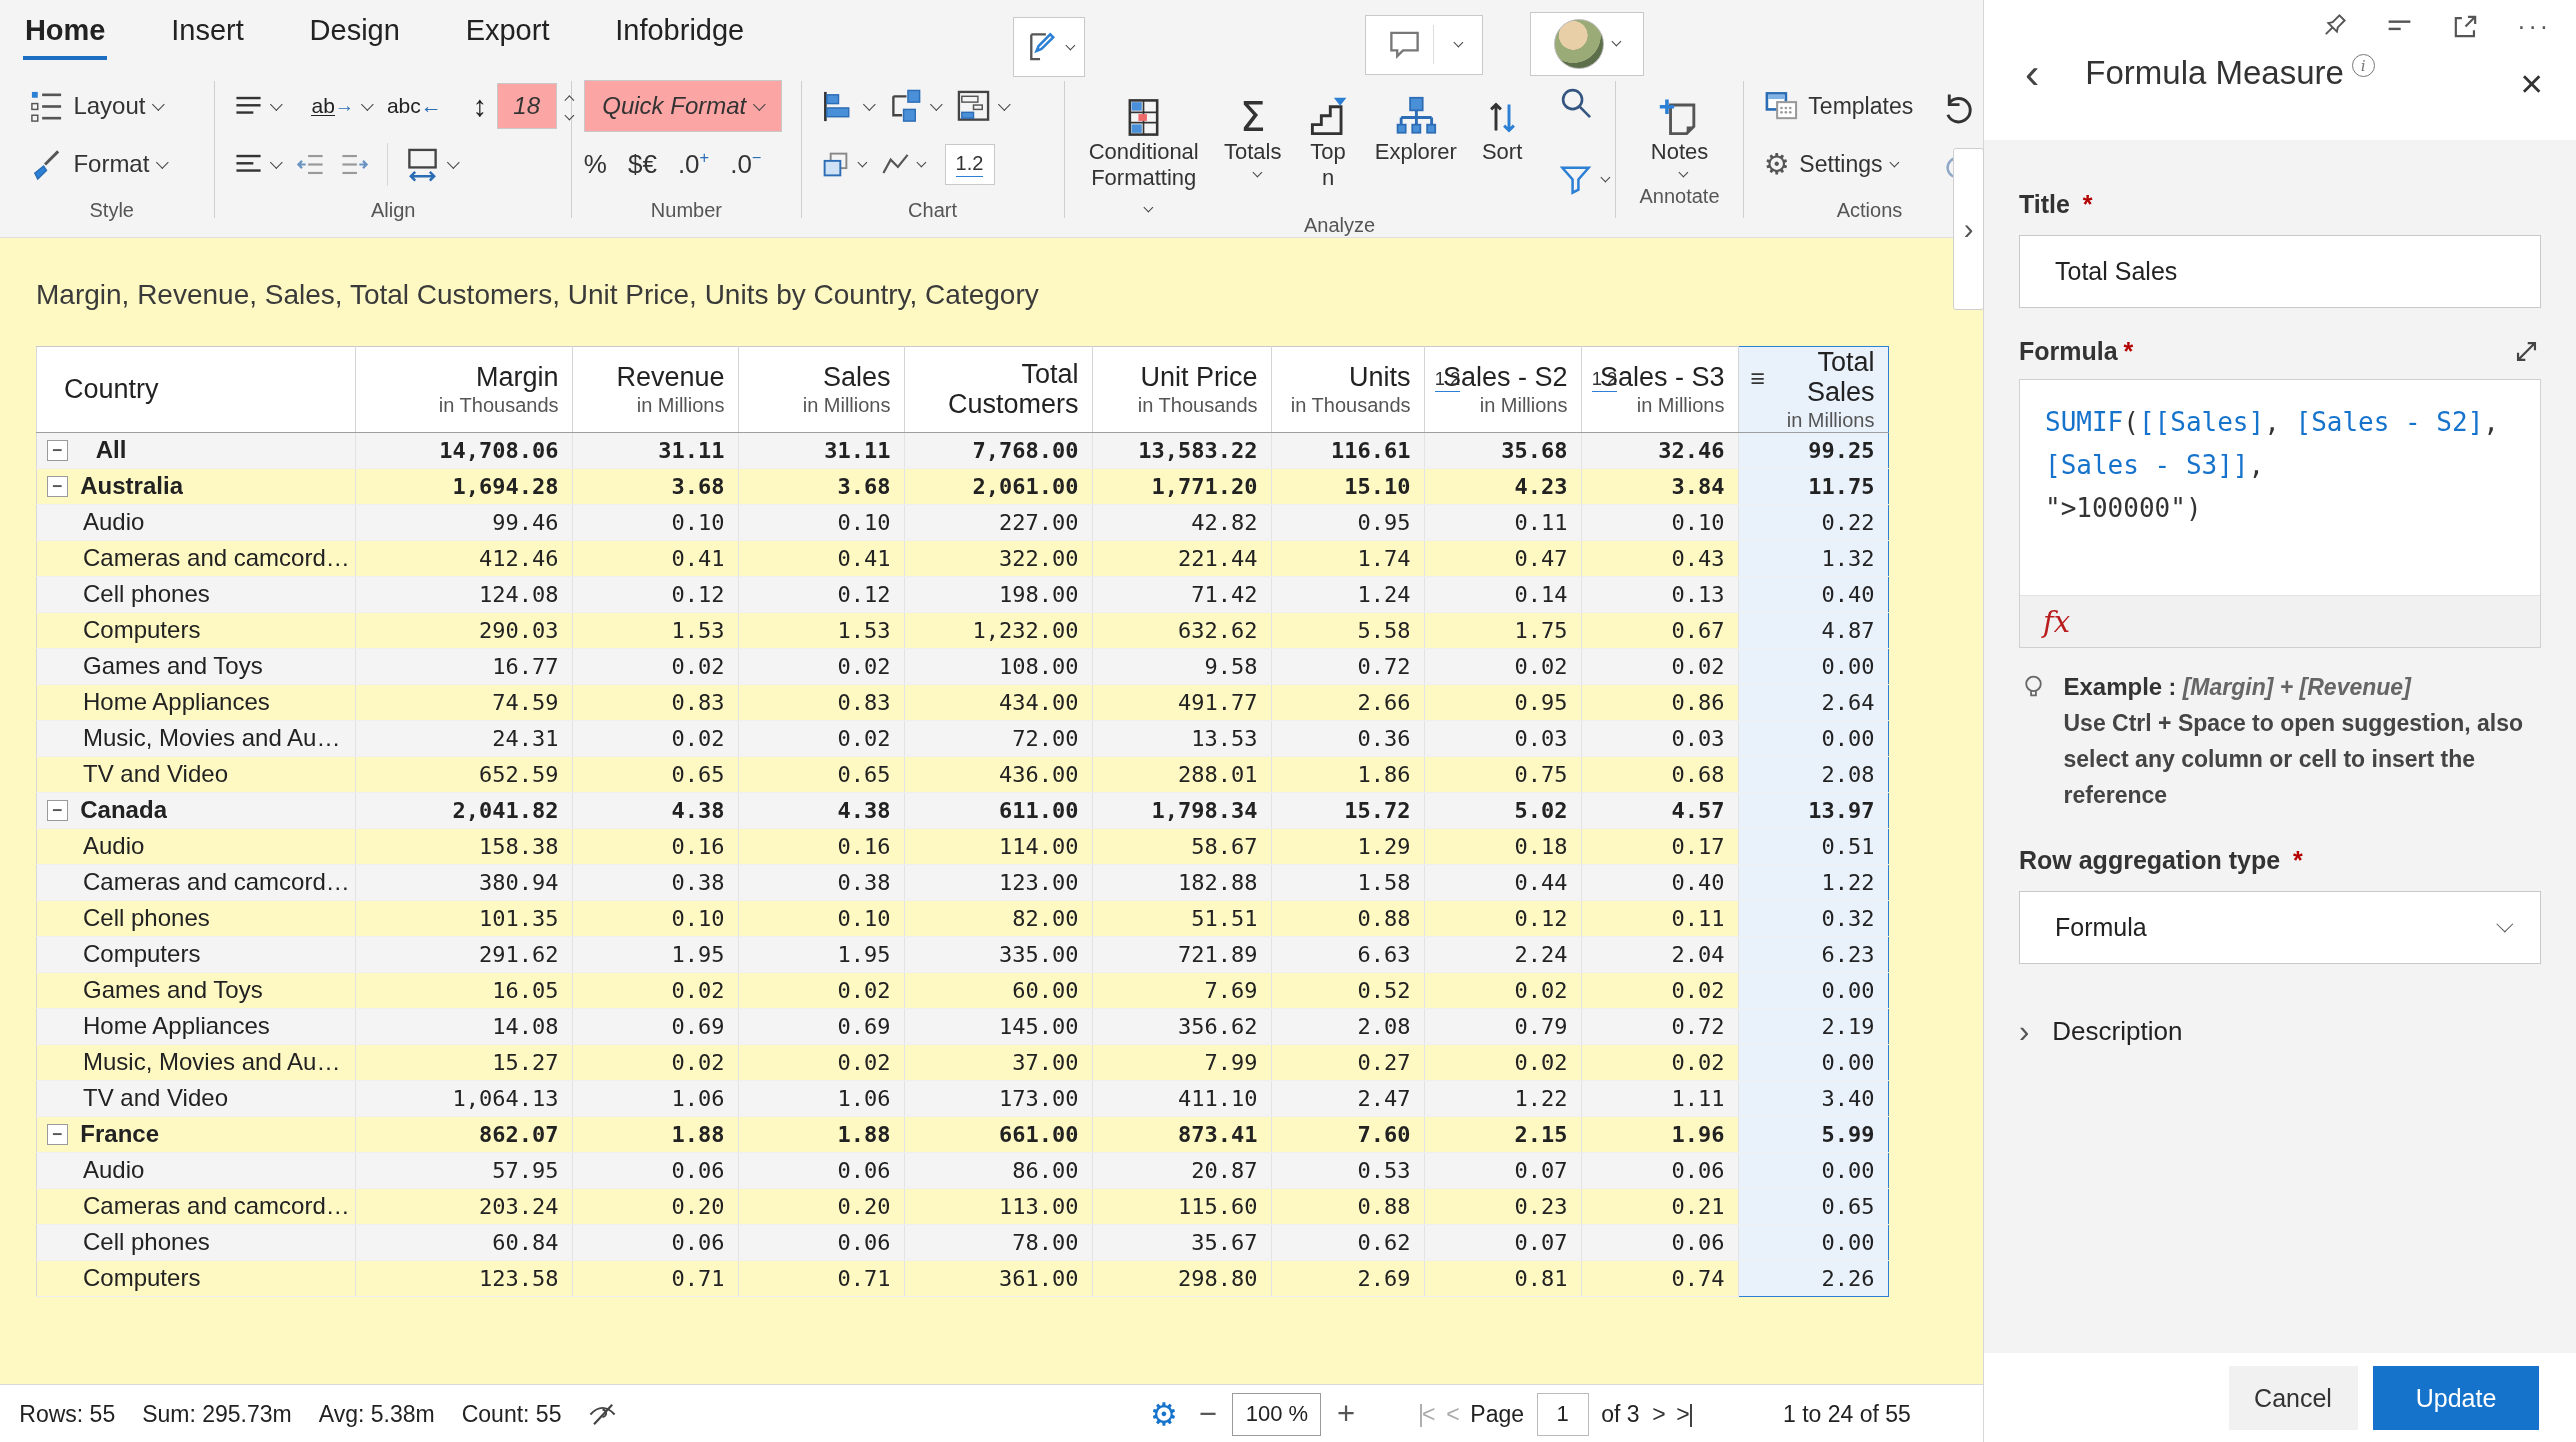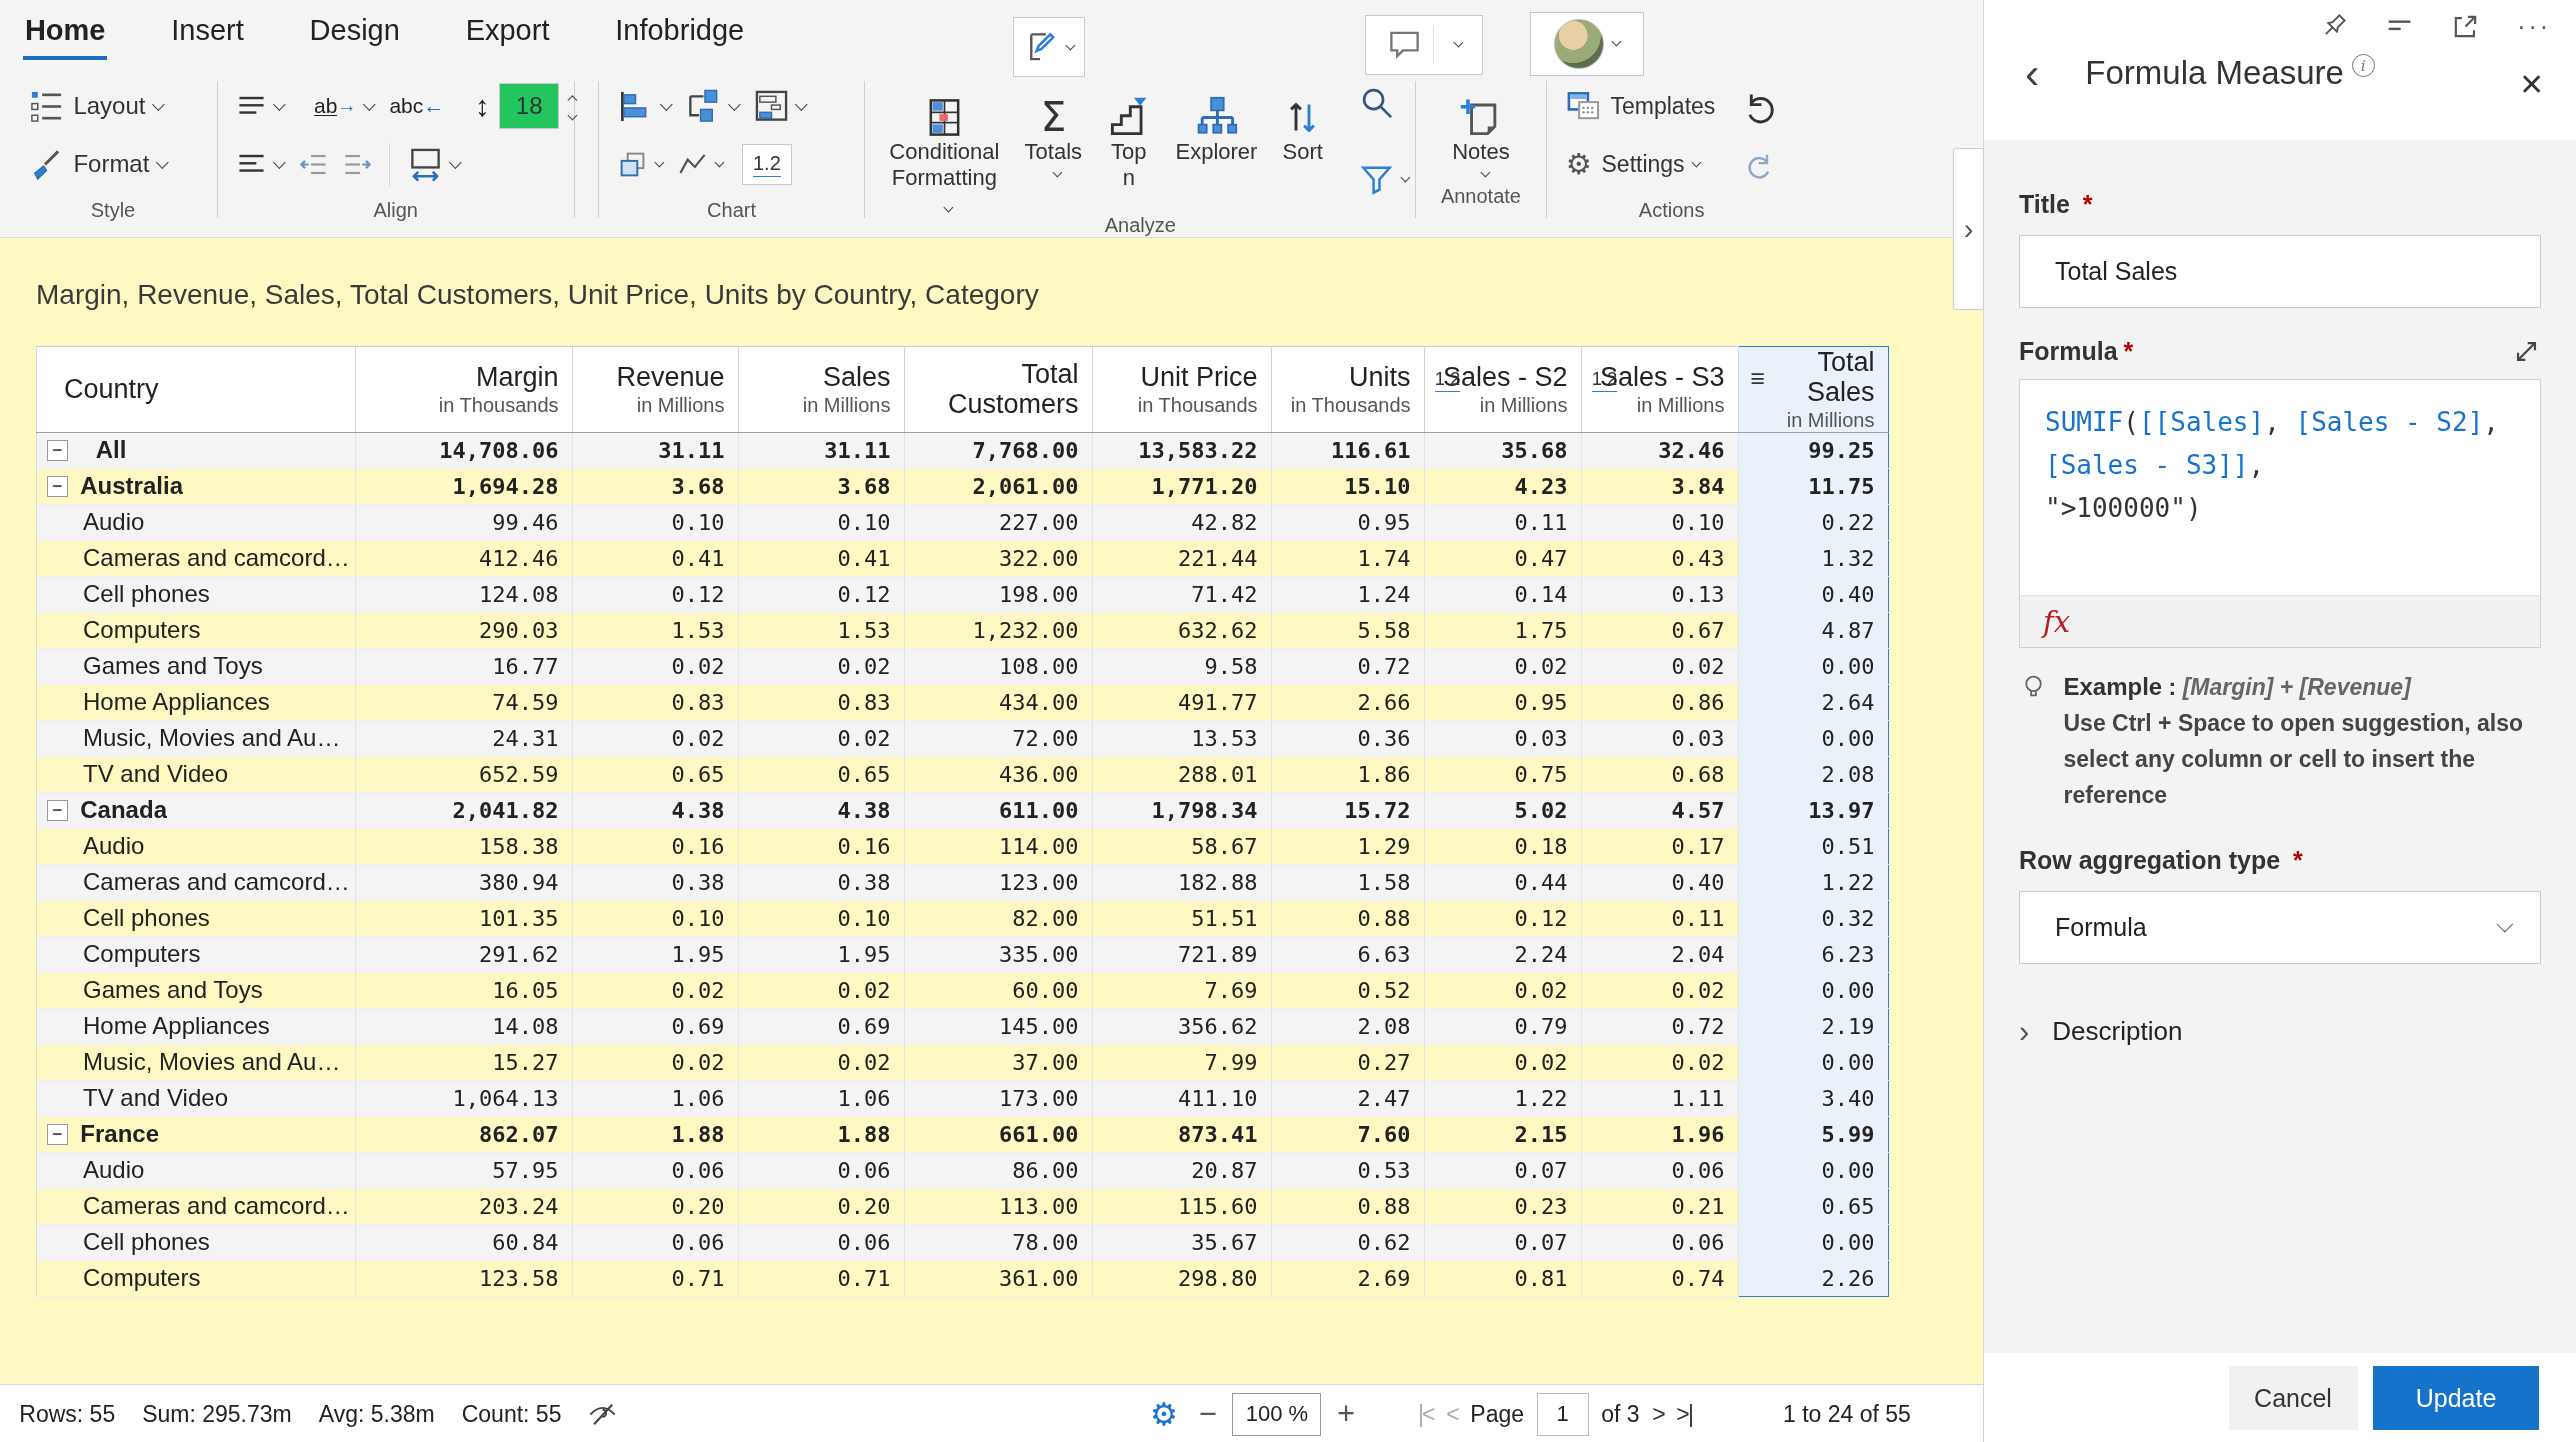--- a/index.html
+++ b/index.html
@@ -22,21 +22,21 @@
   .rows { display:flex; flex-direction:column; justify-content:space-around; }
   .r { height:58px; display:flex; align-items:center; }
   .rbtn { display:flex; align-items:center; font-size:24px; color:#333; padding:0 7.7px; cursor:pointer; }
   .ic { width:35px; height:35px; }
   .ic-sm { width:29px; height:29px; }
   .chev { display:inline-block; width:8.7px; height:8.7px; border-right:1.9px solid #444; border-bottom:1.9px solid #444; transform:rotate(45deg); margin-left:8.7px; margin-top:-3.9px; }
   .chev.small { width:6.8px; height:6.8px; }
   .stepper { display:flex; flex-direction:column; margin-left:9.7px; gap:7.7px; }
   .stepper .chev { margin:0; }
   .stepper .up { transform:rotate(-135deg); margin-top:3.9px; }
-  .whitebox { background:#22c55e; border:1px solid #c9c9c9; display:flex; align-items:center; justify-content:center; }
+  .whitebox { background:#fca5a5; border:1px solid #c9c9c9; display:flex; align-items:center; justify-content:center;font-style:italic; }
   .numfmt { font-size:26px; color:#333; margin-right:21px; cursor:pointer; }
   .numfmt sup { color:#2b6db5; font-size:16.4px; }
   .bb { display:flex; flex-direction:column; align-items:center; padding:0 12.6px; cursor:pointer; }
   .bb .icn { height:54px; display:flex; align-items:flex-end; justify-content:center; }
   .bb .lbl { font-size:22px; color:#333; line-height:26px; text-align:center; }
   .sigma { font-size:41px; color:#333; line-height:43px; font-family:"DejaVu Sans", sans-serif; }
   .badge12 { border:1px solid #c9c9c9; background:#fff; width:50px; height:41px; display:flex; align-items:center; justify-content:center; font-size:20px; color:#333; }
   .badge12 span { border-bottom:1.9px solid #2b7fd4; padding-bottom:1px; }
   .ab-ic { display:flex; align-items:center; line-height:19.3px; font-size:21px; color:#222; }
   .ab-ic .arr { color:#2b6db5; font-size:19.3px; line-height:11.6px; }
@@ -254,20 +254,39 @@
                     </svg>
                     <span class="chev"></span>
                   </span>
             </div>
           </div>
             </div>
           <div class="grp-label">Align</div>
         </div>
         <div class="vsep"></div>
 
+        <div class="grp" style="width:208px;">
+          <div class="grp-body">
+              <div class="rows">
+            <div class="r">
+                  <span class="whitebox" style="height:52px;padding:0 17.4px;font-size:24px;color:#333;cursor:pointer;">
+                    <span>Quick Format</span>
+                    <span class="chev"></span>
+                  </span>
+                </div>
+            <div class="r">
+              <span class="numfmt">%</span>
+              <span class="numfmt">$€</span>
+              <span class="numfmt"><span>.0</span><sup>+</sup></span>
+              <span class="numfmt"><span>.0</span><sup>−</sup></span>
+            </div>
+          </div>
+            </div>
+          <div class="grp-label">Number</div>
+        </div>
         <div class="vsep"></div>
 
         <div class="grp" style="width:242px;">
           <div class="grp-body">
               <div class="rows" style="width:100%;">
             <div class="r">
               <span class="rbtn">
                     <svg class="ic" viewBox="0 0 24 24">
                       <line x1="3" y1="2" x2="3" y2="22" stroke="#333" stroke-width="1.8"></line>
                       <rect x="4" y="4" width="8" height="6" fill="#4a90d9" stroke="#2d6db5"></rect>

